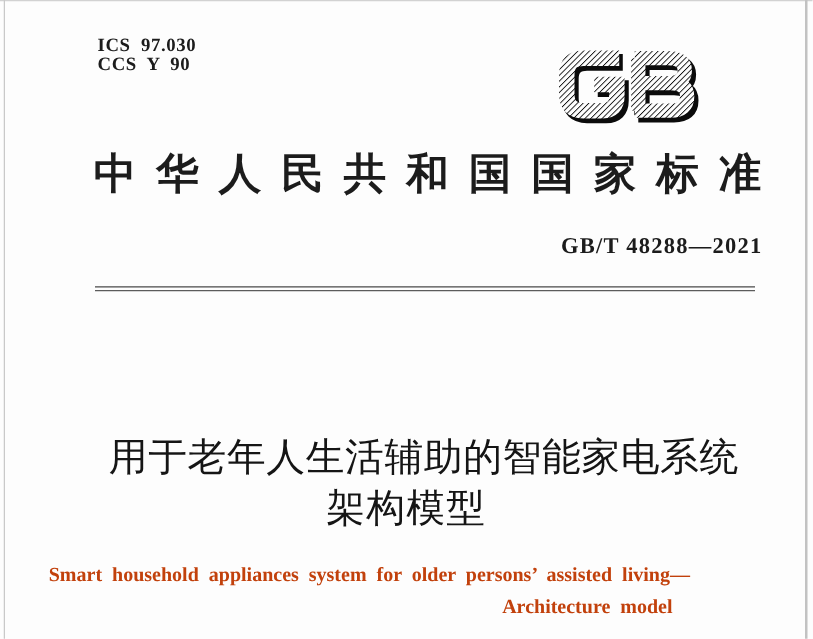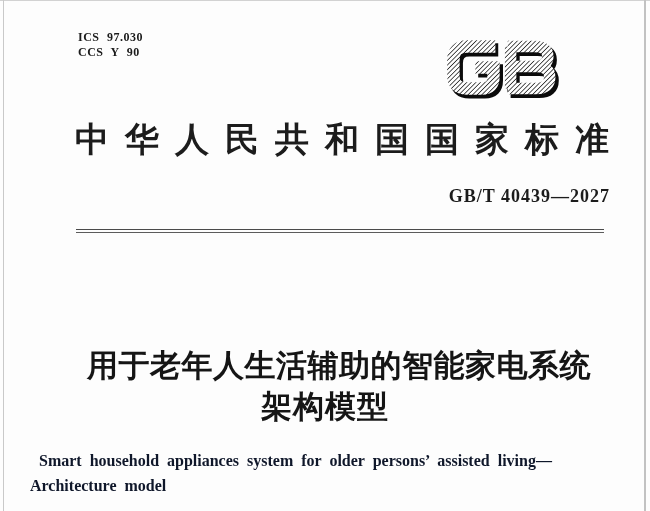--- a/index.html
+++ b/index.html
@@ -8,21 +8,21 @@
     background:#fdfdfd;
     font-family:"Liberation Serif","DejaVu Serif",serif;
     color:#1c1c1c;
   }
   .scan-edge{position:absolute;pointer-events:none;}
   .scan-edge.left{left:3px;top:0;bottom:0;width:1px;background:#c9c9c9;}
   .scan-edge.right{left:644px;top:0;bottom:0;width:2px;background:#c2c2c2;}
   .scan-edge.top{left:0;right:0;top:0;height:1px;background:#d2d2d2;}
 
   .ics-block{position:absolute;left:78px;top:30px;line-height:15px;
-    font-weight:bold;font-size:12px;letter-spacing:0.5px;word-spacing:4px;}
+    font-weight:bold;font-size:15px;letter-spacing:0.5px;word-spacing:4px;}
   .ics-block div{white-space:nowrap;}
 
   .gb-logo{position:absolute;left:441px;top:34px;width:124px;height:68px;}
 
   .heading{
     position:absolute;left:0;width:650px;top:122px;
     text-align:center;padding-left:50px;box-sizing:border-box;
     font-weight:bold;font-size:34px;line-height:1.05;letter-spacing:16px;
     white-space:nowrap;
   }
@@ -35,30 +35,30 @@
   .rule{
     position:absolute;left:76px;top:229px;width:528px;height:4px;
     box-sizing:border-box;
     border-top:1.5px solid #4a4a4a;border-bottom:1.5px solid #5c5c5c;
   }
 
   .cn-title{
     position:absolute;left:0;width:650px;
     text-align:center;box-sizing:border-box;
     font-family:"Liberation Sans","DejaVu Sans",sans-serif;
-    font-weight:bold;font-size:31px;line-height:1.05;color:#151515;
+    font-weight:normal;font-size:31px;line-height:1.05;color:#151515;
     white-space:nowrap;
   }
   .cn-title.line1{top:350px;padding-left:28px;letter-spacing:0.5px;}
   .cn-title.line2{top:391px;letter-spacing:1px;}
 
   .en-title{
     position:absolute;left:0;width:538px;
-    text-align:left;box-sizing:border-box;
-    font-weight:bold;font-size:16px;line-height:1.1;color:#0f172a;
+    text-align:right;box-sizing:border-box;
+    font-weight:bold;font-size:16px;line-height:1.1;color:#c2410c;
     word-spacing:4px;white-space:nowrap;
   }
   .en-title.line1{top:452px;padding-left:39px;}
   .en-title.line2{top:477px;padding-left:30px;}
 </style>
 </head>
 <body>
 
 <div class="scan-edge top"></div>
 <div class="scan-edge left"></div>
@@ -87,21 +87,21 @@
       <g stroke="url(#hatch)">
         <path d="M57,13 H27 Q13,13 13,27 V43 Q13,57 27,57 H43 Q55,57 55,45 V35 H36" stroke-width="13"></path>
         <path d="M73,13 V57 M70,13 H98 Q112,13 112,23.5 Q112,34 98,34 H70 M70,34 H100 Q114,34 114,45 Q114,57 100,57 H70" stroke-width="12"></path>
       </g>
     </g>
   </svg>
 </div>
 
 <div class="heading">中华人民共和国国家标准</div>
 
-<div class="std-number">GB/T 40439—2027</div>
+<div class="std-number">GB/T 48288—2021</div>
 
 <div class="rule"></div>
 
 <div class="cn-title line1">用于老年人生活辅助的智能家电系统</div>
 <div class="cn-title line2">架构模型</div>
 
 <div class="en-title line1">Smart household appliances system for older persons’ assisted living—</div>
 <div class="en-title line2">Architecture model</div>
 
 </body></html>

